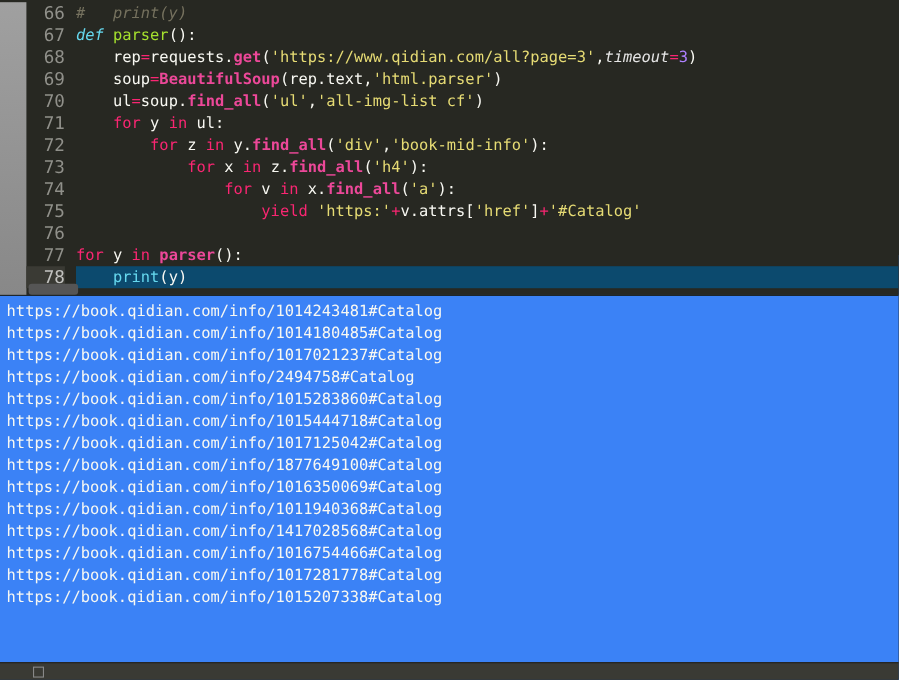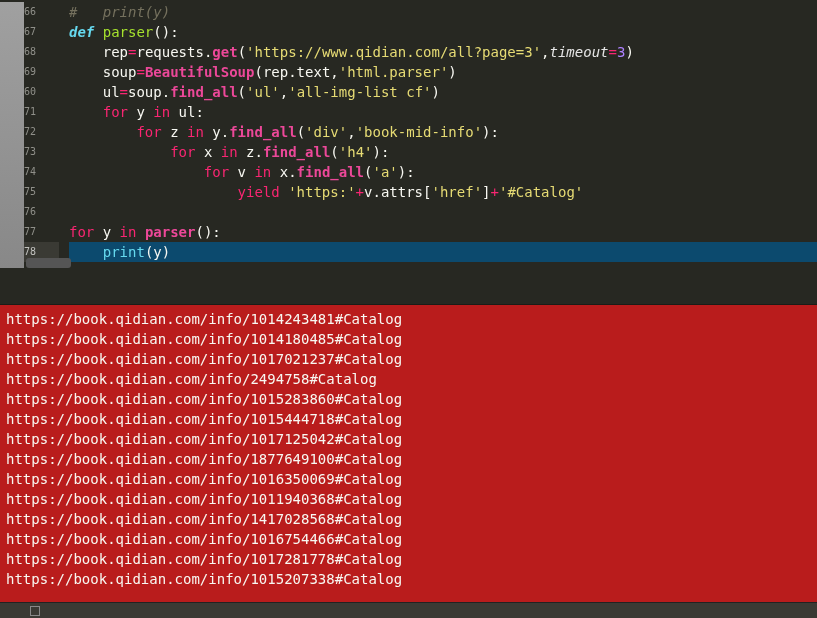--- a/index.html
+++ b/index.html
@@ -22,63 +22,62 @@
     position: relative;
     height: 268px;
   }
   .left-sliver {
     width: 24px;
     background: linear-gradient(#a0a0a0, #888);
     height: 100%;
   }
   .gutter {
     width: 45px;
-    text-align: left;
+    text-align: right;
     padding-right: 10px;
     color: #90908a;
     user-select: none;
     line-height: 20px;
-    font-size: 10px;
+    font-size: 16px;
   }
   .gutter .ln { height: 20px; }
   .gutter .ln.active { background: #3a3a34; color: #c2c2bf; }
   .code {
     flex: 1;
     line-height: 20px;
     white-space: pre;
     overflow: hidden;
   }
   .code-line { height: 20px; }
   .code-line.active { background: #0c4a6e; }
-  .k-def { color: #66d9ef; font-style: italic; font-weight: bold; }
+  .k-def { color: #66d9ef; font-style: italic; }
   .k-kw { color: #f92672; }
   .k-fn { color: #a6e22e; }
   .k-id { color: #f8f8f2; }
   .k-op { color: #f92672; }
   .k-str { color: #e6db74; }
   .k-num { color: #ae81ff; }
   .k-call { color: #ec4899; font-weight: bold; }
   .k-param { color: #e5e5e5; font-style: italic; text-align: center; }
   .k-comment { color: #75715e; font-style: italic; }
   .k-builtin { color: #66d9ef; }
   .k-punct { color: #f8f8f2; }
   .hscroll-knob {
     position: absolute; left: 26px; bottom: 0px;
     height: 10px; width: 45px; background:#555; border-radius:3px;
   }
 
   .output-pane {
     flex: 1;
-    background: #b91c1c;
+    background: #3b82f6;
     color: #f8f8f2;
     padding: 4px 6px;
     line-height: 20px;
     overflow: hidden;
     border-top: 1px solid #1b1c17;
-    margin-top: 36px;
   }
   .output-line { height: 20px; }
 
   .status-bar {
     height: 16px;
     background: #3a3a34;
     color: #888;
     font-size: 11px;
     display: flex;
     align-items: center;
@@ -92,21 +91,21 @@
 </head>
 <body>
 
 <div class="editor-pane">
   <div class="left-sliver"></div>
   <div class="gutter" id="gutter">
       <div class="ln">66</div>
       <div class="ln">67</div>
       <div class="ln">68</div>
       <div class="ln">69</div>
-      <div class="ln">60</div>
+      <div class="ln">70</div>
       <div class="ln">71</div>
       <div class="ln">72</div>
       <div class="ln">73</div>
       <div class="ln">74</div>
       <div class="ln">75</div>
       <div class="ln">76</div>
       <div class="ln">77</div>
       <div class="ln active">78</div>
     </div>
   <div class="code" id="code"><div class="code-line"><span class="k-comment">#   print(y)</span></div><div class="code-line"><span class="k-def">def </span><span class="k-fn">parser</span><span class="k-punct">():</span></div><div class="code-line">    <span class="k-id">rep</span><span class="k-op">=</span><span class="k-id">requests</span><span class="k-punct">.</span><span class="k-call">get</span><span class="k-punct">(</span><span class="k-str">'https://www.qidian.com/all?page=3'</span><span class="k-punct">,</span><span class="k-param">timeout</span><span class="k-op">=</span><span class="k-num">3</span><span class="k-punct">)</span></div><div class="code-line">    <span class="k-id">soup</span><span class="k-op">=</span><span class="k-call">BeautifulSoup</span><span class="k-punct">(rep</span><span class="k-punct">.</span><span class="k-id">text</span><span class="k-punct">,</span><span class="k-str">'html.parser'</span><span class="k-punct">)</span></div><div class="code-line">    <span class="k-id">ul</span><span class="k-op">=</span><span class="k-id">soup</span><span class="k-punct">.</span><span class="k-call">find_all</span><span class="k-punct">(</span><span class="k-str">'ul'</span><span class="k-punct">,</span><span class="k-str">'all-img-list cf'</span><span class="k-punct">)</span></div><div class="code-line">    <span class="k-kw">for </span><span class="k-id">y </span><span class="k-kw">in </span><span class="k-id">ul</span><span class="k-punct">:</span></div><div class="code-line">        <span class="k-kw">for </span><span class="k-id">z </span><span class="k-kw">in </span><span class="k-id">y</span><span class="k-punct">.</span><span class="k-call">find_all</span><span class="k-punct">(</span><span class="k-str">'div'</span><span class="k-punct">,</span><span class="k-str">'book-mid-info'</span><span class="k-punct">):</span></div><div class="code-line">            <span class="k-kw">for </span><span class="k-id">x </span><span class="k-kw">in </span><span class="k-id">z</span><span class="k-punct">.</span><span class="k-call">find_all</span><span class="k-punct">(</span><span class="k-str">'h4'</span><span class="k-punct">):</span></div><div class="code-line">                <span class="k-kw">for </span><span class="k-id">v </span><span class="k-kw">in </span><span class="k-id">x</span><span class="k-punct">.</span><span class="k-call">find_all</span><span class="k-punct">(</span><span class="k-str">'a'</span><span class="k-punct">):</span></div><div class="code-line">                    <span class="k-kw">yield </span><span class="k-str">'https:'</span><span class="k-op">+</span><span class="k-id">v</span><span class="k-punct">.</span><span class="k-id">attrs</span><span class="k-punct">[</span><span class="k-str">'href'</span><span class="k-punct">]</span><span class="k-op">+</span><span class="k-str">'#Catalog'</span></div><div class="code-line"></div><div class="code-line"><span class="k-kw">for </span><span class="k-id">y </span><span class="k-kw">in </span><span class="k-call">parser</span><span class="k-punct">():</span></div><div class="code-line active">    <span class="k-builtin">print</span><span class="k-punct">(y)</span></div></div>

